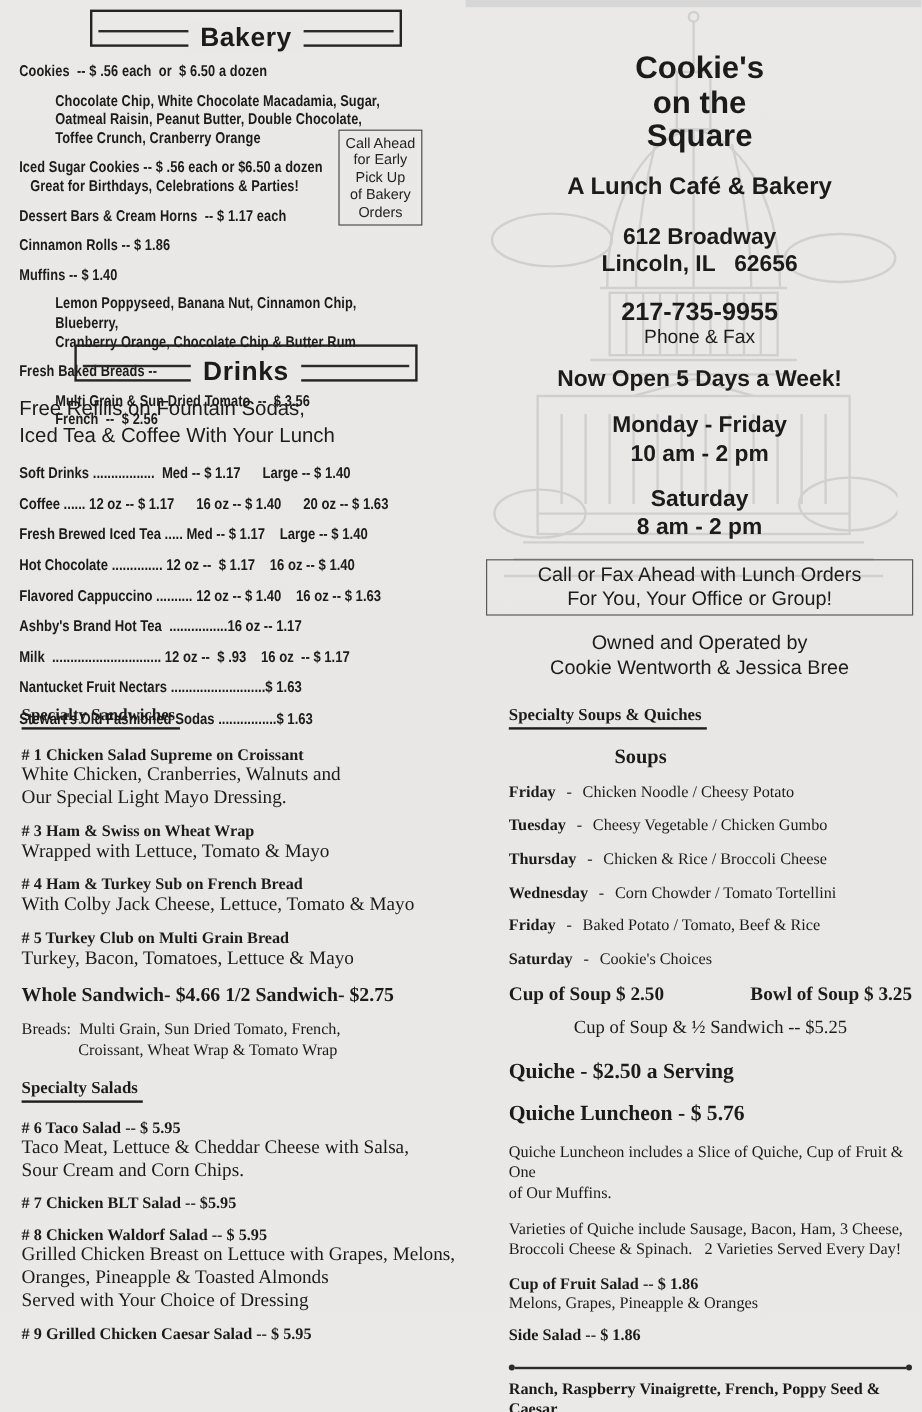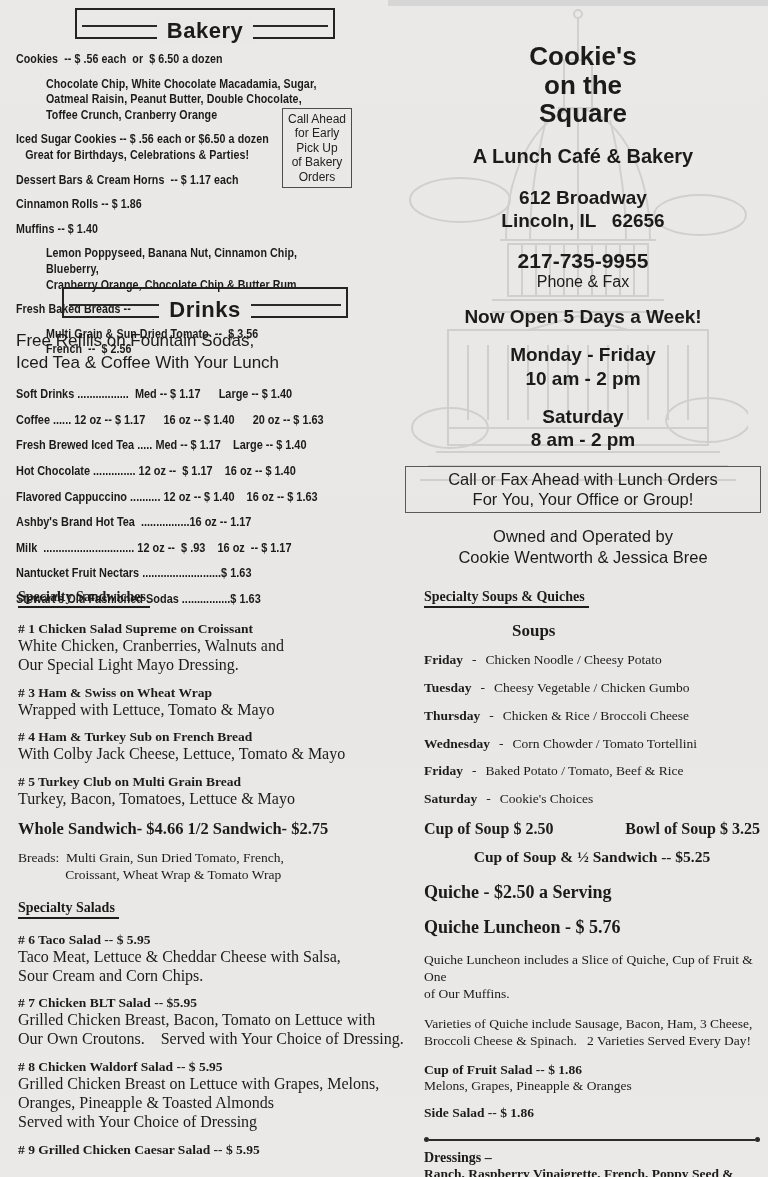--- a/index.html
+++ b/index.html
@@ -50,21 +50,21 @@
   .pricing{font-size:16.5px;font-weight:bold;margin:3px 0 11px;}
   .breads{font-size:13.5px;line-height:1.25;margin:0 0 10px;}
   .salads-title{margin-top:6px;}
 
   .sec-soups{left:424px;top:585px;width:336px;}
   .soups-sub{font-weight:bold;font-size:17px;margin:0 0 12px 88px;}
   .day-row{font-size:13.5px;margin:0 0 13px;line-height:1.1;}
   .day-row .day{font-weight:bold;margin-right:9px;}
   .day-row .sep{margin-right:9px;}
   .souprice{display:flex;justify-content:space-between;font-weight:bold;font-size:16px;margin:2px 0 10px;}
-  .combo{text-align:center;font-weight:bold;font-size:15.5px;margin:0 0 16px;}
+  .combo{text-align:center;font-weight:normal;font-size:15.5px;margin:0 0 16px;}
   .qh{font-weight:bold;font-size:18px;margin:0 0 14px;}
   .qdesc{font-size:13.5px;line-height:1.25;margin:0 0 13px;}
   .small-name{font-weight:bold;font-size:13.5px;margin:0;}
   .small-desc{font-size:13.5px;margin:0 0 11px;}
   .side{font-weight:bold;font-size:13.5px;margin:0 0 16px;}
   .rule{display:flex;align-items:center;margin:4px 0 8px;}
   .rule .ln{flex:1;height:2px;background:#2b2b2b;}
   .rule .dot{width:5px;height:5px;border-radius:50%;background:#2b2b2b;}
   .dress-title{font-weight:bold;font-size:14px;margin:0;}
   .dress-list{font-weight:bold;font-size:13.5px;margin:0 0 6px;}
@@ -209,22 +209,20 @@
               Croissant, Wheat Wrap &amp; Tomato Wrap</p>
 
     <h2 class="h2 salads-title">Specialty Salads</h2>
     <div class="mi">
       <p class="mi-name"># 6   Taco Salad -- $ 5.95</p>
       <p class="mi-desc pre">Taco Meat, Lettuce &amp; Cheddar Cheese with Salsa,
 Sour Cream and Corn Chips.</p>
     </div>
     <div class="mi">
       <p class="mi-name"># 7   Chicken BLT Salad -- $5.95</p>
-      <p class="mi-desc pre">Grilled Chicken Breast, Bacon, Tomato on Lettuce with
-Our Own Croutons.    Served with Your Choice of Dressing.</p>
     </div>
     <div class="mi">
       <p class="mi-name"># 8   Chicken Waldorf Salad -- $ 5.95</p>
       <p class="mi-desc pre">Grilled Chicken Breast on Lettuce with Grapes, Melons,
 Oranges, Pineapple &amp; Toasted Almonds
 Served with Your Choice of Dressing</p>
     </div>
     <div class="mi">
       <p class="mi-name"># 9  Grilled Chicken Caesar Salad -- $ 5.95</p>
 
@@ -252,19 +250,18 @@
     <p class="qdesc pre">Varieties of Quiche include Sausage, Bacon, Ham, 3 Cheese,
 Broccoli Cheese &amp; Spinach.   2 Varieties Served Every Day!</p>
     <p class="small-name">Cup of Fruit Salad -- $ 1.86</p>
     <p class="small-desc">Melons, Grapes, Pineapple &amp; Oranges</p>
     <p class="side">Side Salad -- $ 1.86</p>
     <div class="rule">
         <span class="dot"></span>
         <span class="ln"></span>
         <span class="dot"></span>
       </div>
-    <p class="dress-title">Dressings –</p>
     <p class="dress-list">Ranch, Raspberry Vinaigrette, French, Poppy Seed &amp; Caesar</p>
     
     
     
   </section>
 </div>
 
 </body></html>

